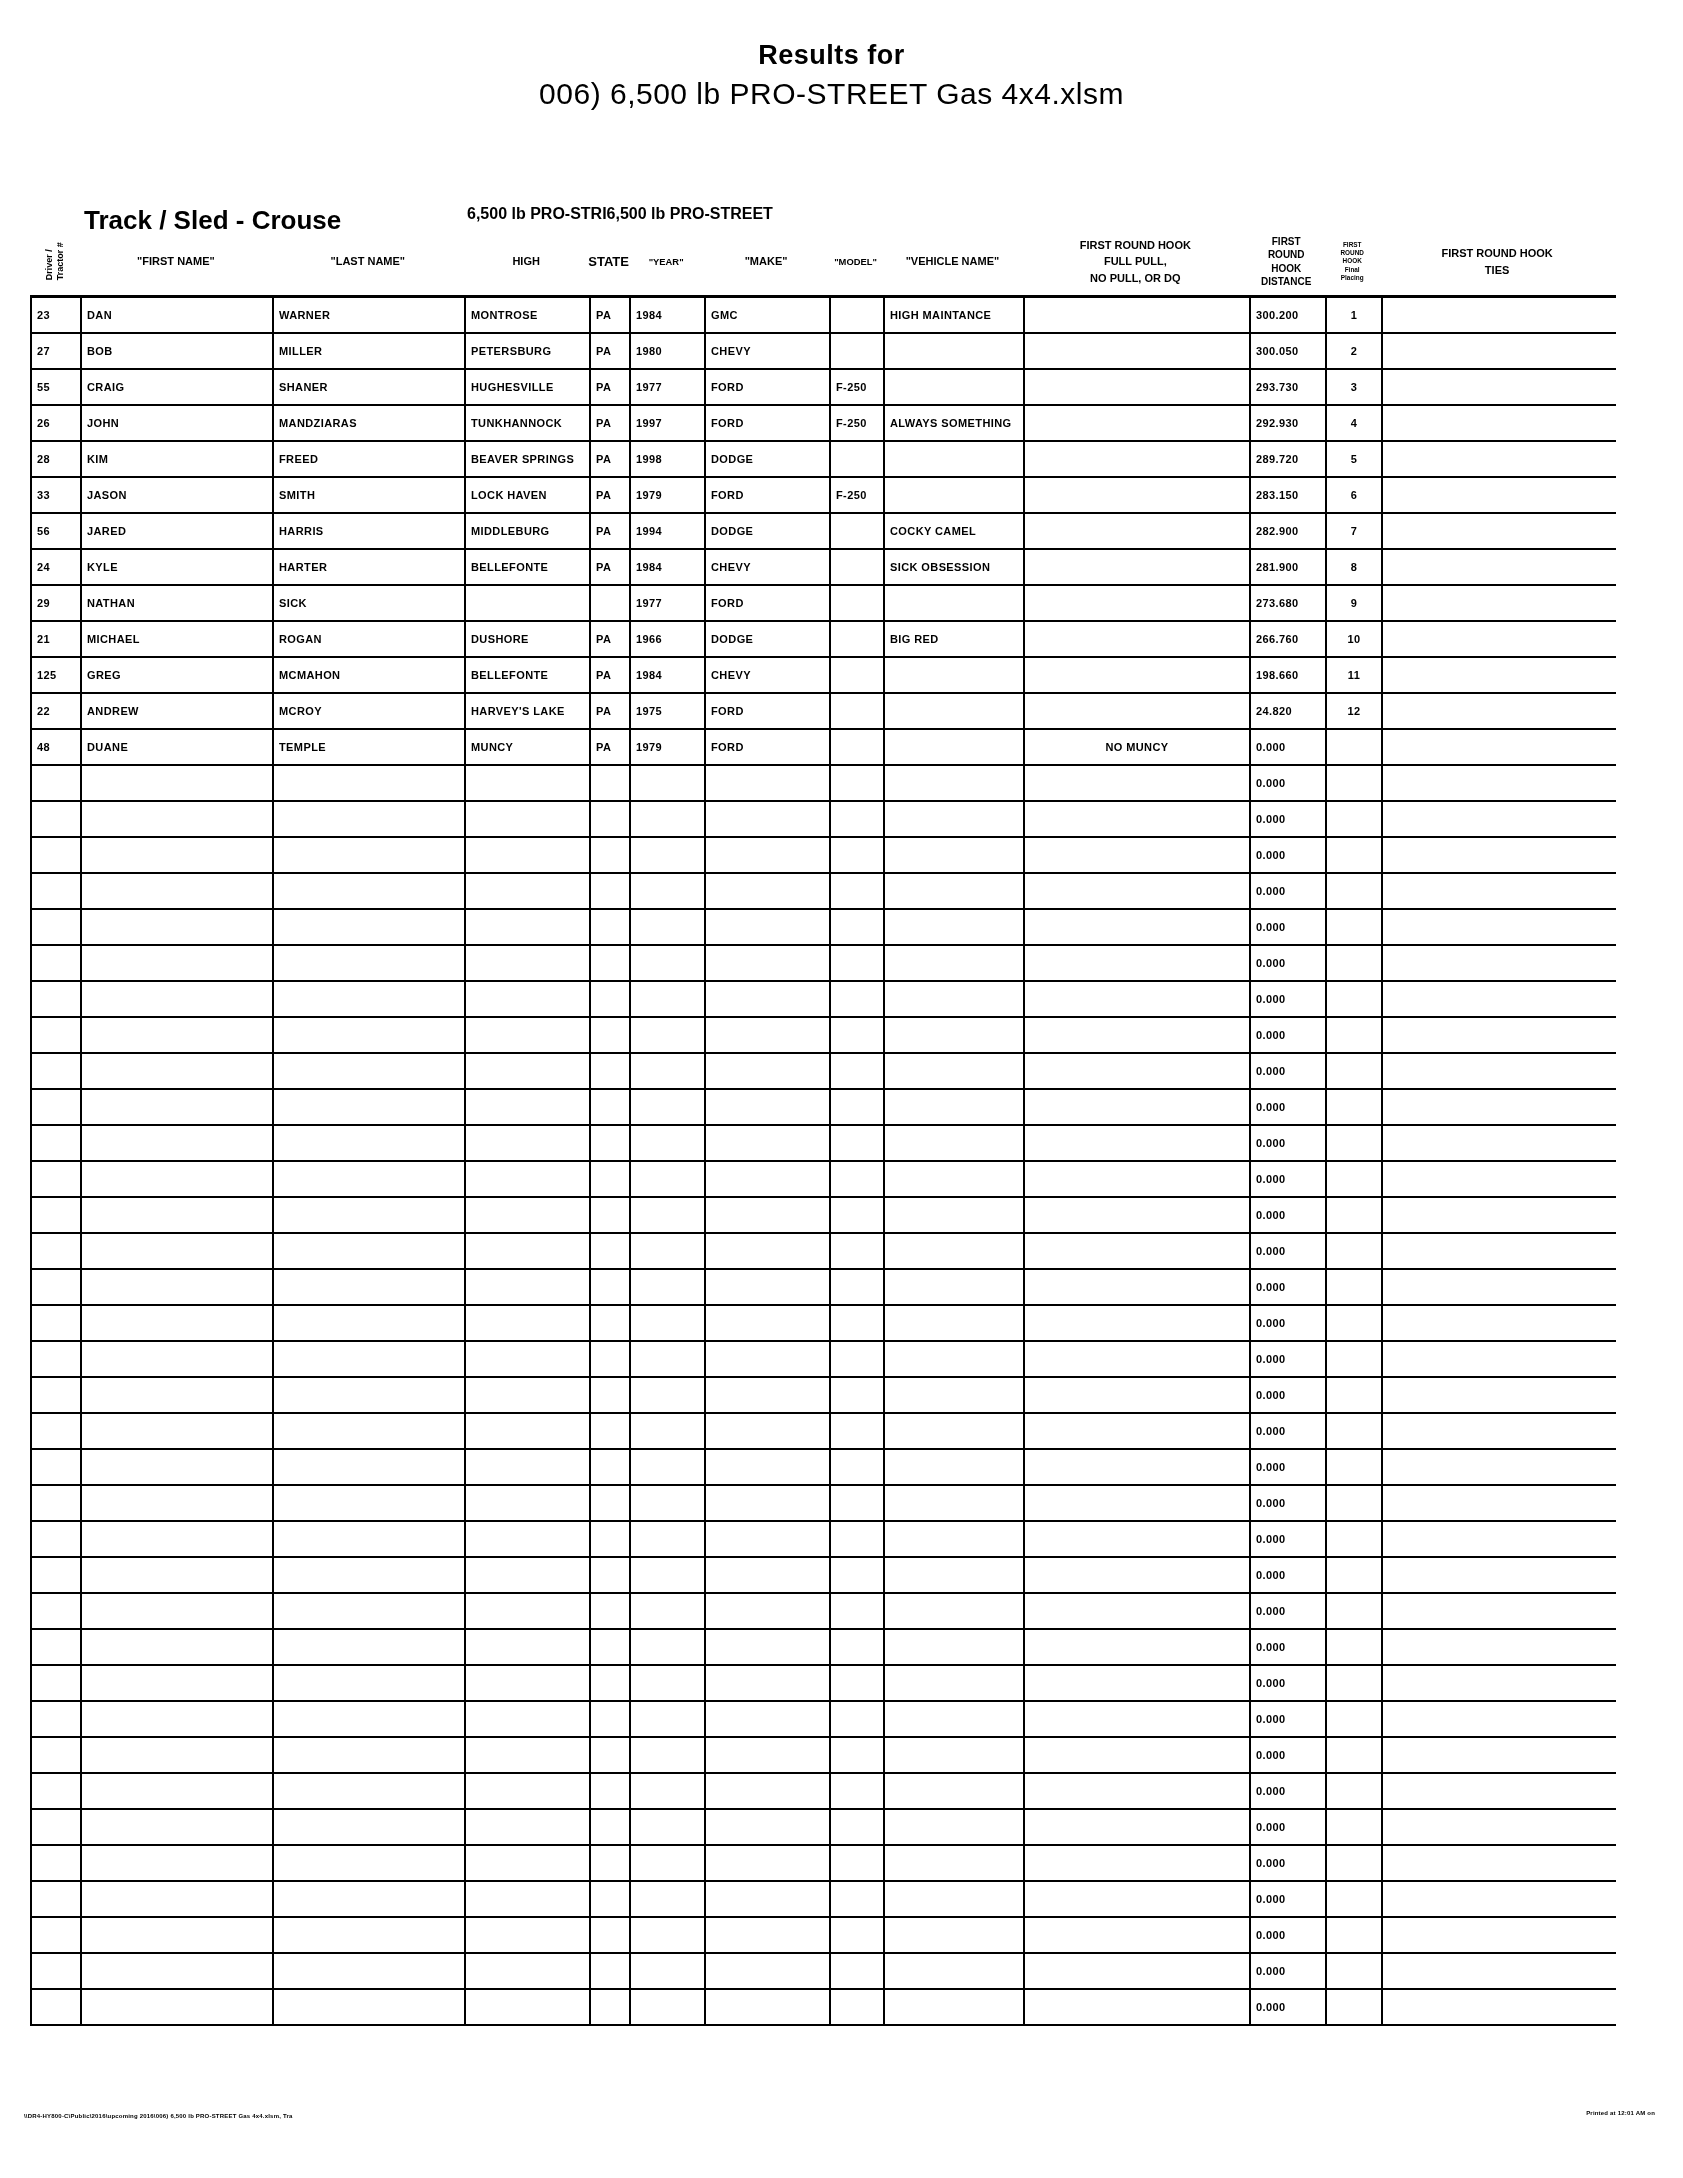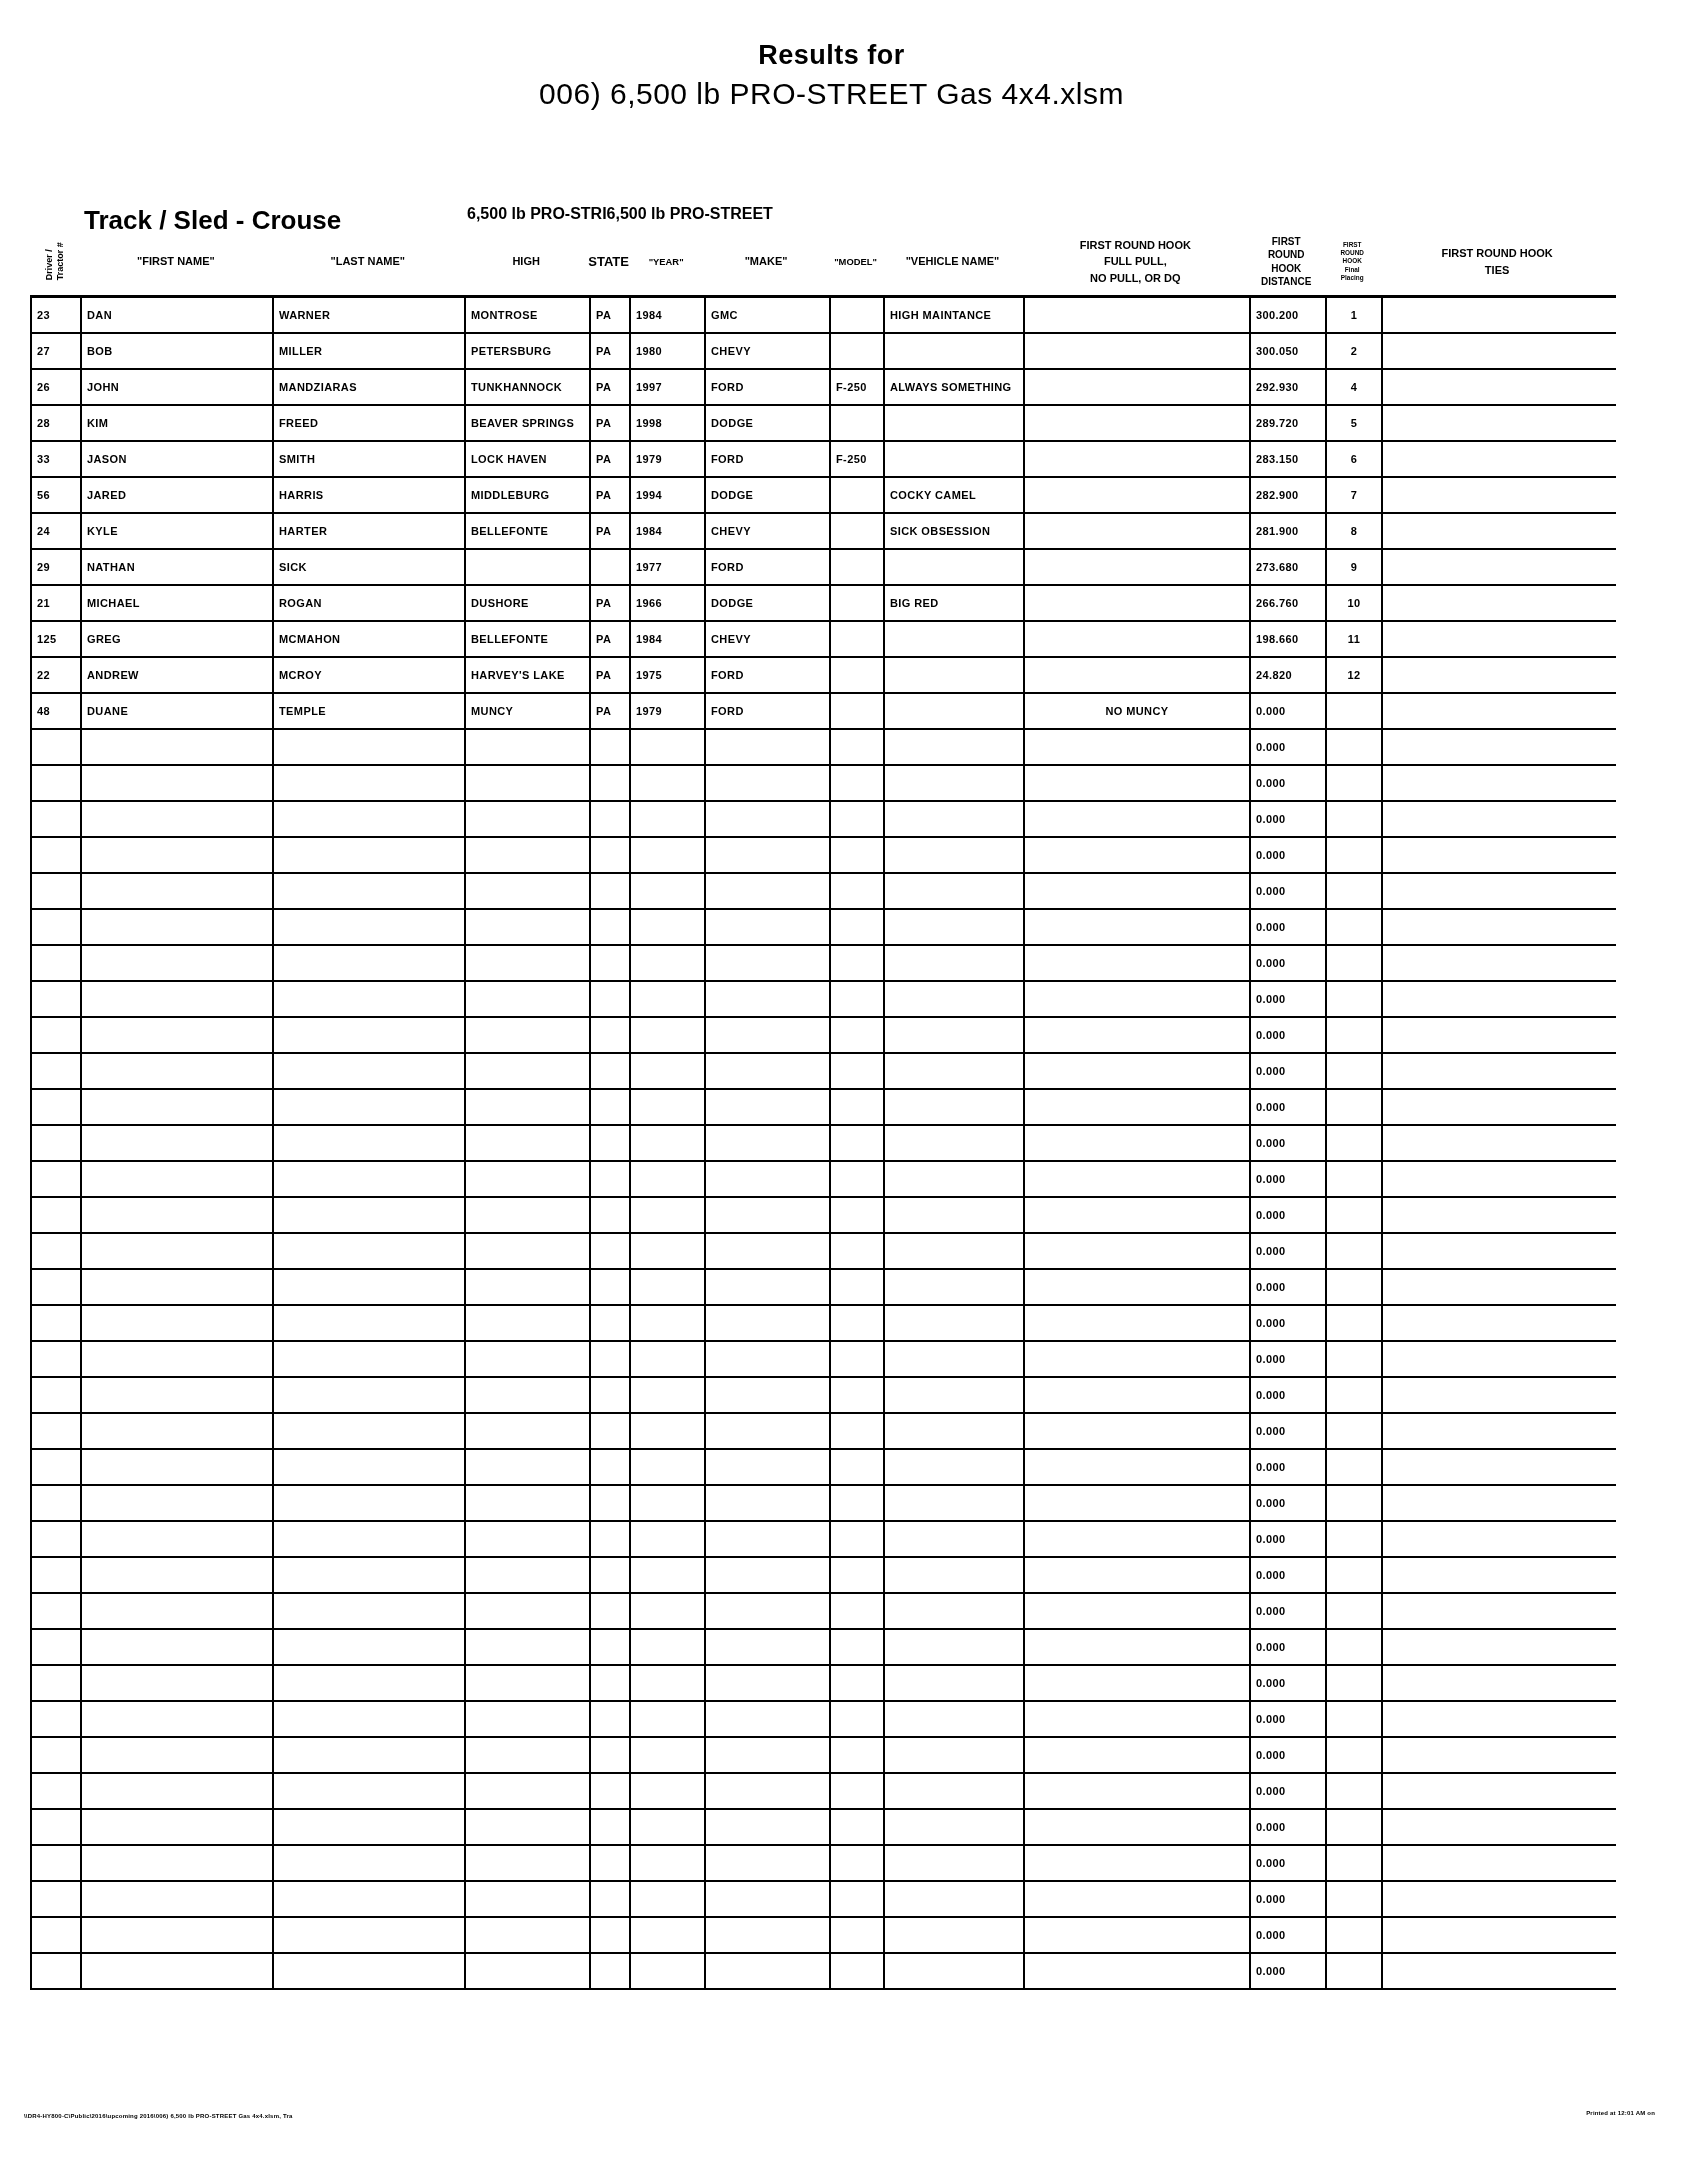--- a/index.html
+++ b/index.html
@@ -144,20 +144,35 @@
         <td class="c-left">1980</td>
         <td class="c-left">CHEVY</td>
         <td class="c-left"></td>
         <td class="c-left"></td>
         <td class="c-center"></td>
         <td class="c-dist">300.050</td>
         <td class="c-center">2</td>
         <td class="c-left c-ties"></td>
       </tr>
       <tr>
+        <td class="c-num">55</td>
+        <td class="c-left">CRAIG</td>
+        <td class="c-left">SHANER</td>
+        <td class="c-left">HUGHESVILLE</td>
+        <td class="c-left">PA</td>
+        <td class="c-left">1977</td>
+        <td class="c-left">FORD</td>
+        <td class="c-left">F-250</td>
+        <td class="c-left"></td>
+        <td class="c-center"></td>
+        <td class="c-dist">293.730</td>
+        <td class="c-center">3</td>
+        <td class="c-left c-ties"></td>
+      </tr>
+      <tr>
         <td class="c-num">26</td>
         <td class="c-left">JOHN</td>
         <td class="c-left">MANDZIARAS</td>
         <td class="c-left">TUNKHANNOCK</td>
         <td class="c-left">PA</td>
         <td class="c-left">1997</td>
         <td class="c-left">FORD</td>
         <td class="c-left">F-250</td>
         <td class="c-left">ALWAYS SOMETHING</td>
         <td class="c-center"></td>

